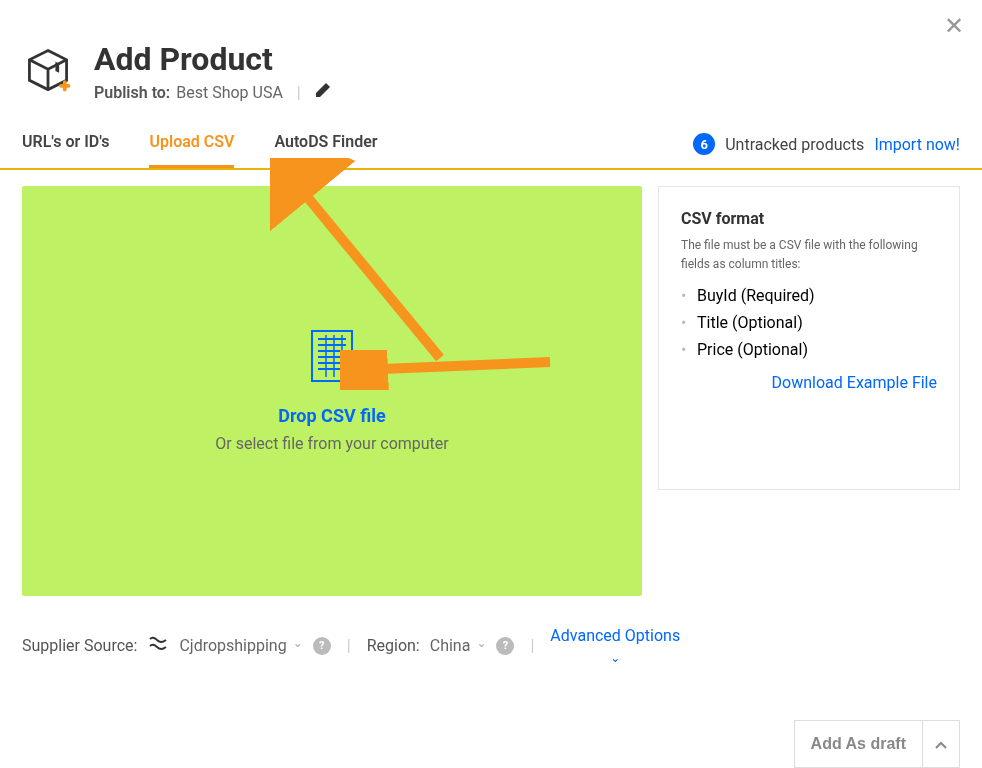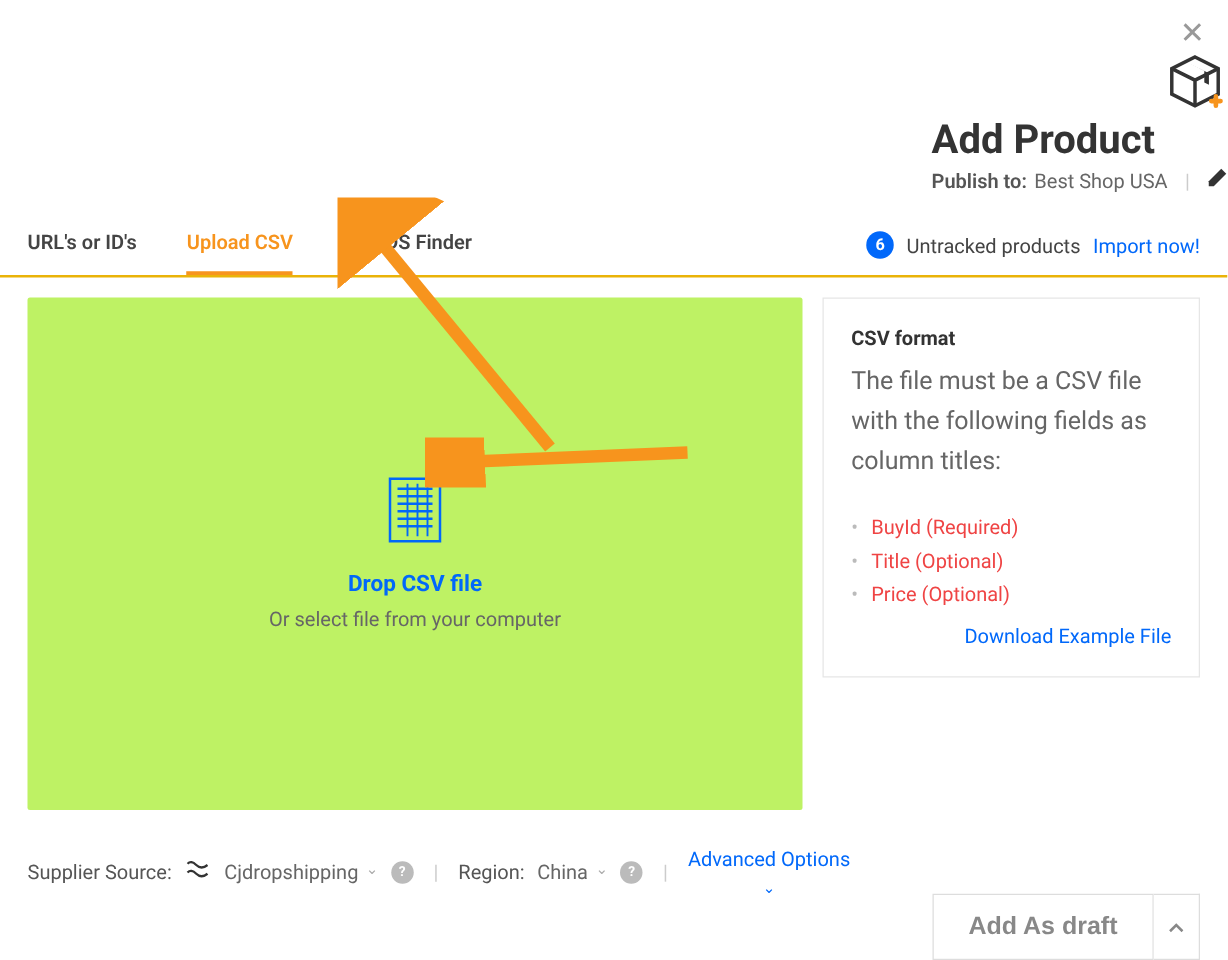--- a/index.html
+++ b/index.html
@@ -16,22 +16,22 @@
       top: 12px;
       right: 18px;
       font-size: 24px;
       color: #999;
       cursor: pointer;
       font-weight: 300;
     }
     .header {
       padding: 40px 0 0 22px;
       display: flex;
-      align-items: flex-end;
-      flex-direction: column;
+      align-items: center;
+      gap: 20px;
     }
     .box-icon {
       width: 52px;
       height: 52px;
       position: relative;
       flex-shrink: 0;
     }
     .title-area h1 {
       font-size: 32px;
       font-weight: 700;
@@ -125,29 +125,29 @@
       padding: 22px;
       height: 304px;
     }
     .csv-panel h3 {
       font-size: 16px;
       color: #333;
       margin-bottom: 8px;
       font-weight: 700;
     }
     .csv-desc {
-      font-size: 20px;
+      font-size: 12px;
       color: #666;
       line-height: 1.6;
-      margin-bottom: 24px;
+      margin-bottom: 8px;
     }
     .csv-panel ul { list-style: none; }
     .csv-panel li {
       font-size: 16px;
-      color: #ef4444;
+      color: #000000;
       padding: 4px 0 4px 16px;
       position: relative;
     }
     .csv-panel li::before {
       content: "•";
       position: absolute;
       left: 0;
       color: #bbb;
     }
     .dl-link {
@@ -189,22 +189,22 @@
     .adv-link { color: #0168fa; cursor: pointer; display: inline-flex; align-items: center; gap: 6px; flex-direction: column; }
     .action-row {
       position: absolute;
       bottom: 0;
       right: 22px;
       display: flex;
     }
     .draft-btn {
       border: 1px solid #ddd;
       background: #fff;
-      padding: 14px 28px;
-      font-size: 20px;
+      padding: 14px 16px;
+      font-size: 16px;
       color: #888;
       cursor: pointer;
       font-weight: 600;
     }
     .draft-chev {
       border: 1px solid #ddd;
       border-left: none;
       background: #fff;
       padding: 14px 12px;
       color: #888;

